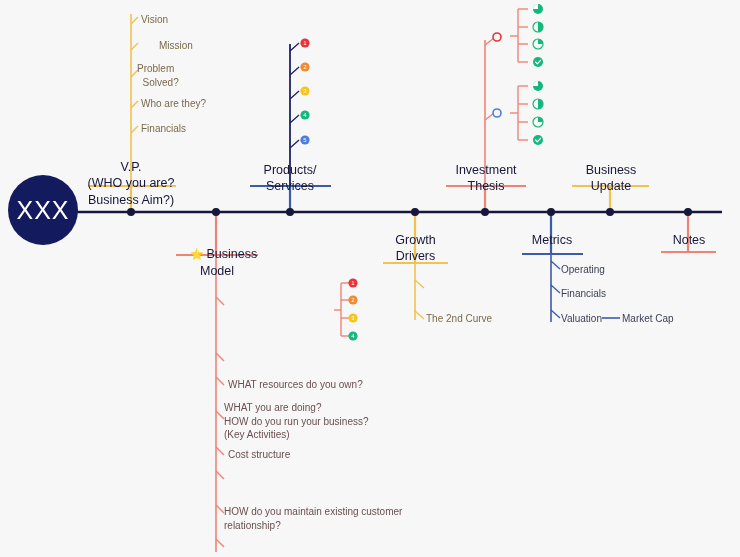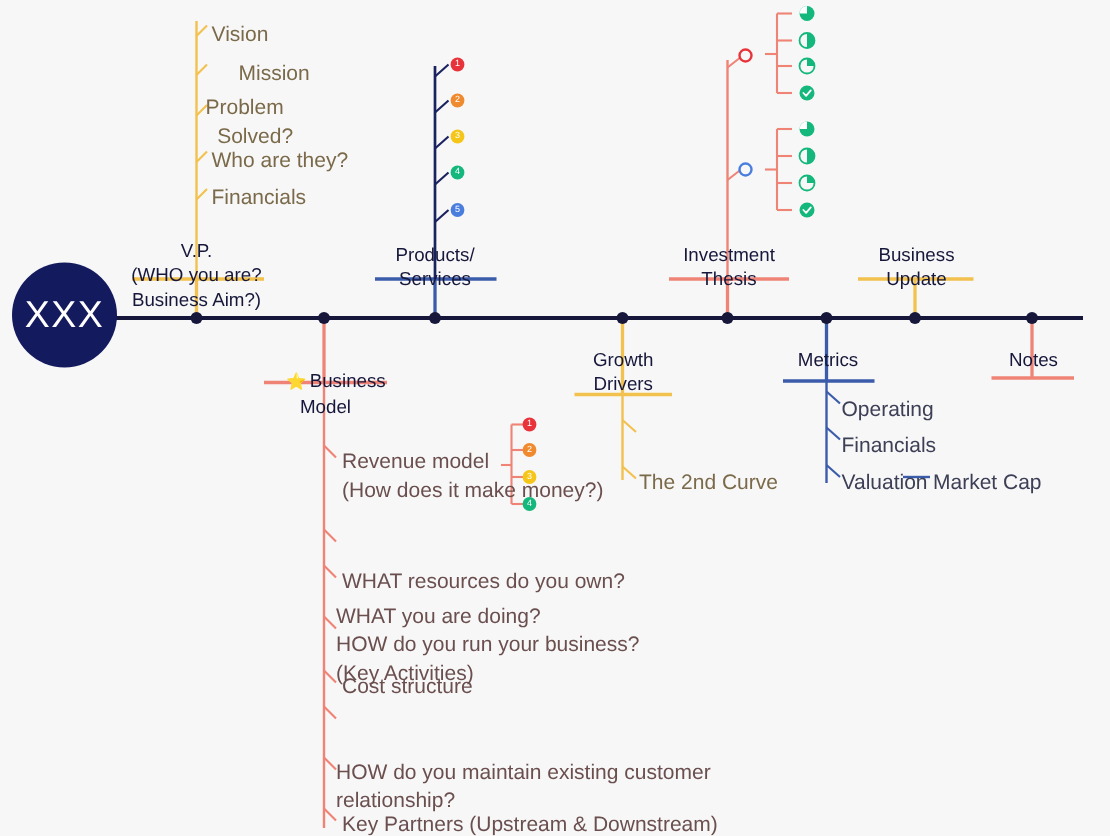--- a/index.html
+++ b/index.html
@@ -7,21 +7,21 @@
   body {
     width:740px; height:557px;
     font-family:"Liberation Sans", sans-serif;
     color:#3b3b42;
     position:relative;
     overflow:hidden;
   }
   #canvas { position:absolute; inset:0; }
   svg.layer { position:absolute; left:0; top:0; width:740px; height:557px; pointer-events:none; }
 
-  .lbl { position:absolute; font-size:14px; line-height:1.35; color:#4a4147; white-space:pre; }
+  .lbl { position:absolute; font-size:10px; line-height:1.35; color:#4a4147; white-space:pre; }
   .lbl.amber { color:#7a6a4a; }
   .lbl.salmon { color:#6b4f4f; }
 
   .station { position:absolute; text-align:center; font-size:12.5px; line-height:1.3;
              color:#16173a; white-space:pre; }
 
   .bigcircle {
     position:absolute; left:8px; top:175px; width:70px; height:70px;
     border-radius:50%; background:#141a5e; color:#fff;
     display:flex; align-items:center; justify-content:center;
@@ -221,36 +221,33 @@
   Solved?</div>
   <div class="lbl amber" style="left:141px; top:97px;">Who are they?</div>
   <div class="lbl amber" style="left:141px; top:122px;">Financials</div>
 
   <div class="numdot" style="left:300.5px; top:38.5px; background:transparent;">1</div>
   <div class="numdot" style="left:300.5px; top:62.5px; background:transparent;">2</div>
   <div class="numdot" style="left:300.5px; top:86.5px; background:transparent;">3</div>
   <div class="numdot" style="left:300.5px; top:110.5px; background:transparent;">4</div>
   <div class="numdot" style="left:300.5px; top:135.5px; background:transparent;">5</div>
 
-  <div class="lbl salmon" style="left:228px; top:298px;">Revenue model
-(How does it make money?)</div>
 
   <div class="numdot" style="left:348.5px; top:278.5px; background:transparent;">1</div>
   <div class="numdot" style="left:348.5px; top:295.5px; background:transparent;">2</div>
   <div class="numdot" style="left:348.5px; top:313.5px; background:transparent;">3</div>
   <div class="numdot" style="left:348.5px; top:331.5px; background:transparent;">4</div>
 
   <div class="lbl salmon" style="left:228px; top:378px;">WHAT resources do you own?</div>
   <div class="lbl salmon" style="left:224px; top:401px;">WHAT you are doing?
 HOW do you run your business?
 (Key Activities)</div>
   <div class="lbl salmon" style="left:228px; top:448px;">Cost structure</div>
   <div class="lbl salmon" style="left:224px; top:505px;">HOW do you maintain existing customer
 relationship?</div>
-  <div class="lbl salmon" style="left:228px; top:540px;">Key Partners (Upstream &amp; Downstream)</div>
 
   <div class="lbl amber" style="left:426px; top:312px;">The 2nd Curve</div>
 
   <div class="lbl" style="left:561px; top:263px; color:#3c3f55;">Operating</div>
   <div class="lbl" style="left:561px; top:287px; color:#3c3f55;">Financials</div>
   <div class="lbl" style="left:561px; top:312px; color:#3c3f55;">Valuation</div>
   <div class="lbl" style="left:622px; top:312px; color:#3c3f55;">Market Cap</div>
 
 </div>
 

